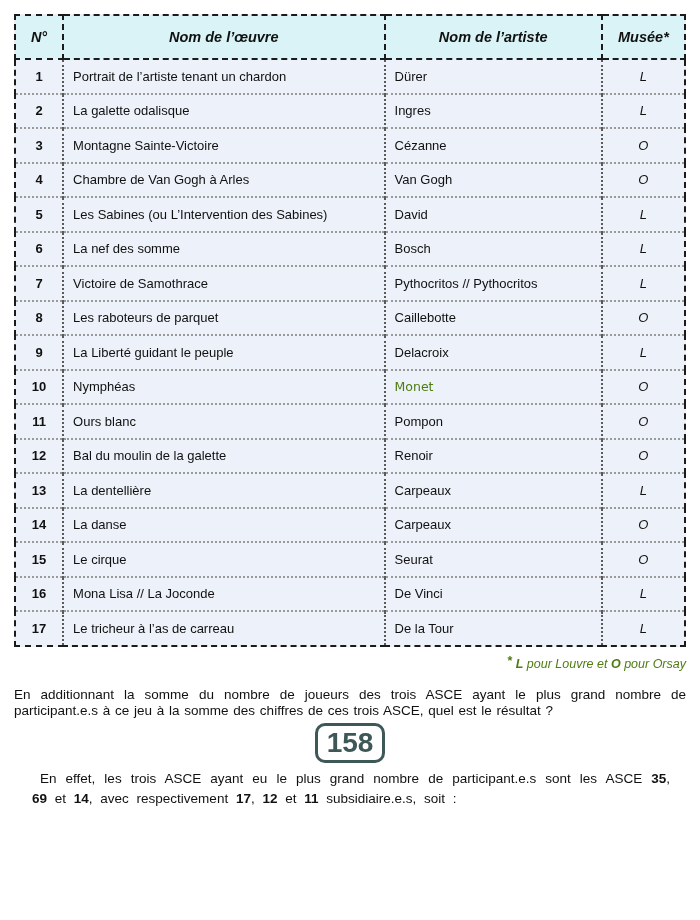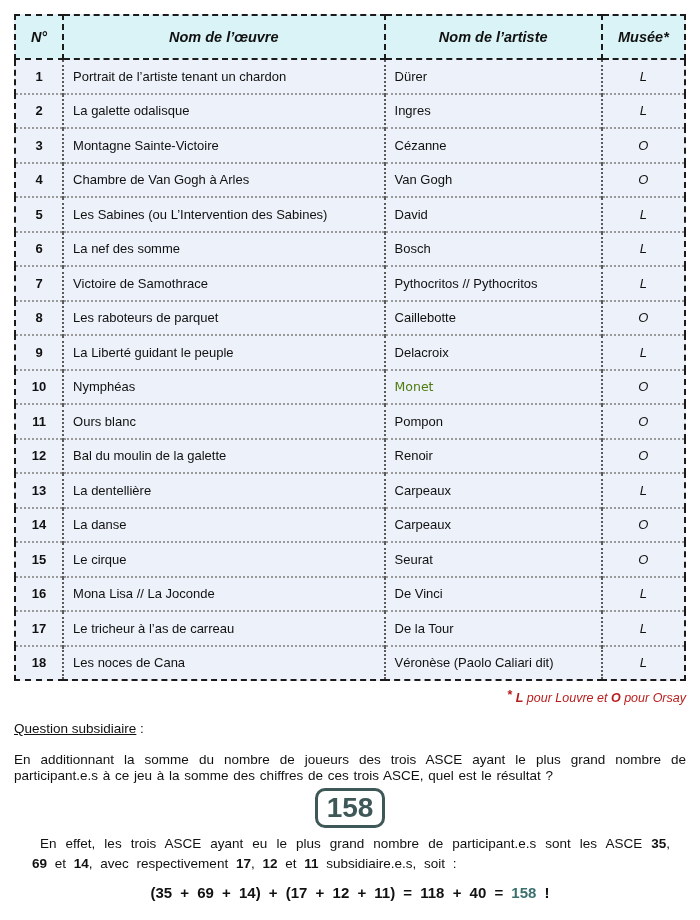--- a/index.html
+++ b/index.html
@@ -61,21 +61,21 @@
     font-size:12.5px;
   }
 
   
   .footnote{
     width:672px;
     text-align:right;
     font-size:12.5px;
     font-style:italic;
     margin-top:7px;
-    color:#b91c1c;
+    color:#4d7c0f;
   }
   .footnote .star{font-style:normal;font-weight:bold;vertical-align:3px;}
   .footnote b{font-weight:bold;}
 
   
   .q-label{
     margin-top:16px;
     font-size:13.5px;
   }
   .q-label .underlined{text-decoration:underline;}
@@ -239,42 +239,30 @@
           <td class="col-oeuvre">Mona Lisa // La Joconde</td>
           <td class="col-artiste">De Vinci</td>
           <td class="col-musee">L</td>
         </tr>
         <tr>
           <td class="col-num">17</td>
           <td class="col-oeuvre">Le tricheur à l’as de carreau</td>
           <td class="col-artiste">De la Tour</td>
           <td class="col-musee">L</td>
         </tr>
-        <tr>
-          <td class="col-num">18</td>
-          <td class="col-oeuvre">Les noces de Cana</td>
-          <td class="col-artiste">Véronèse (Paolo Caliari dit)</td>
-          <td class="col-musee">L</td>
-        </tr>
       </tbody>
   </table>
 
   <div class="footnote">
     <span class="star">* </span><b>L</b><span> pour Louvre et </span><b>O</b><span> pour Orsay</span>
   </div>
 
-  <div class="q-label">
-    <span class="underlined">Question subsidiaire</span><span> :</span>
-  </div>
 
   <p class="q-text">En additionnant la somme du nombre de joueurs des trois ASCE ayant le plus grand nombre de participant.e.s à ce jeu à la somme des chiffres de ces trois ASCE, quel est le résultat ?</p>
 
   <div class="answer-wrap">
     <span class="answer-box">158</span>
   </div>
 
   <p class="explanation"><span>En effet, les trois ASCE ayant eu le plus grand nombre de participant.e.s sont les ASCE </span><b>35</b><span>, </span><b>69</b><span> et </span><b>14</b><span>, avec respectivement </span><b>17</b><span>, </span><b>12</b><span> et </span><b>11</b><span> subsidiaire.e.s, soit :</span></p>
 
-  <div class="equation">
-    <span>(35 + 69 + 14) + (17 + 12 + 11) = 118 + 40 = </span><span class="teal">158</span><span> !</span>
-  </div>
 
 </div>
 
 </body></html>

